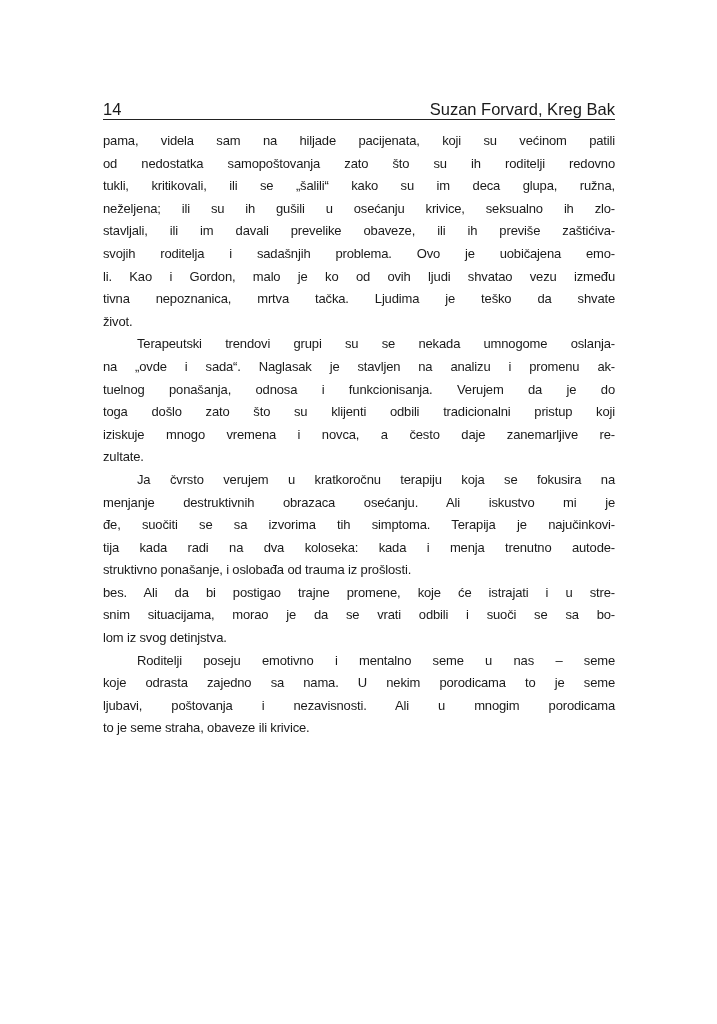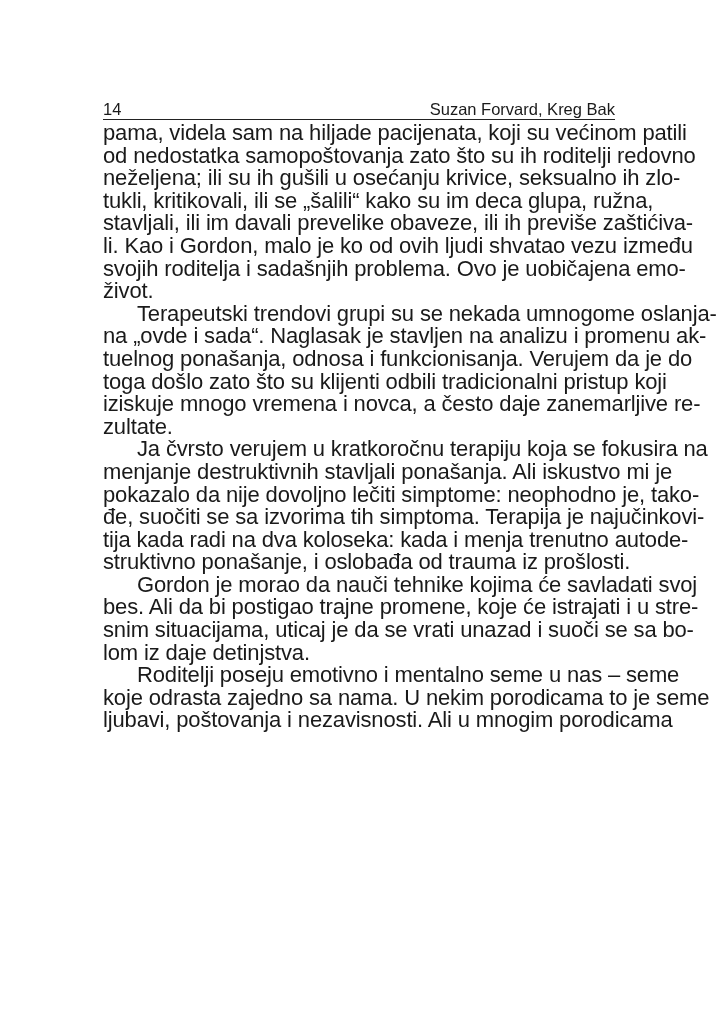--- a/index.html
+++ b/index.html
@@ -9,22 +9,22 @@
     font-family: Liberation Sans, sans-serif;
     color: #1a1a1a;
   }
   .running-head {
     display: flex; justify-content: space-between; align-items: baseline;
     font-size: 16.5px; line-height: 18px;
     border-bottom: 1px solid #222;
     padding-bottom: 1px;
   }
   .body-text {
-    margin-top: 2px;
-    font-size: 22px;
+    margin-top: 10px;
+    font-size: 13px;
     line-height: 22.6px;
     text-align: justify;
     hyphens: manual;
     letter-spacing: -0.15px;
   }
   .para { margin: 0; }
   .line { display: block; text-align: justify; text-align-last: justify; white-space: nowrap; }
   .line.last { text-align-last: left; }
 </style>
 </head>
@@ -33,53 +33,53 @@
 <div class="page">
   <div class="running-head">
     <span>14</span>
     <span>Suzan Forvard, Kreg Bak</span>
   </div>
 
   <div class="body-text">
     <p class="para">
       <span class="line">pama, videla sam na hiljade pacijenata, koji su većinom patili</span>
       <span class="line">od nedostatka samopoštovanja zato što su ih roditelji redovno</span>
+      <span class="line">tukli, kritikovali, ili se „šalili“ kako su im deca glupa, ružna,</span>
       <span class="line">neželjena; ili su ih gušili u osećanju krivice, seksualno ih zlo-</span>
-      <span class="line">tukli, kritikovali, ili se „šalili“ kako su im deca glupa, ružna,</span>
       <span class="line">stavljali, ili im davali prevelike obaveze, ili ih previše zaštićiva-</span>
+      <span class="line">svojih roditelja i sadašnjih problema. Ovo je uobičajena emo-</span>
       <span class="line">li. Kao i Gordon, malo je ko od ovih ljudi shvatao vezu između</span>
-      <span class="line">svojih roditelja i sadašnjih problema. Ovo je uobičajena emo-</span>
+      <span class="line">tivna nepoznanica, mrtva tačka. Ljudima je teško da shvate</span>
       <span class="line last">život.</span>
     </p>
 
     <p class="para">
       <span class="line" style="padding-left:34px">Terapeutski trendovi grupi su se nekada umnogome oslanja-</span>
       <span class="line">na „ovde i sada“. Naglasak je stavljen na analizu i promenu ak-</span>
       <span class="line">tuelnog ponašanja, odnosa i funkcionisanja. Verujem da je do</span>
       <span class="line">toga došlo zato što su klijenti odbili tradicionalni pristup koji</span>
       <span class="line">iziskuje mnogo vremena i novca, a često daje zanemarljive re-</span>
       <span class="line last">zultate.</span>
     </p>
 
     <p class="para">
       <span class="line" style="padding-left:34px">Ja čvrsto verujem u kratkoročnu terapiju koja se fokusira na</span>
-      <span class="line">menjanje destruktivnih stavljali ponašanja. Ali iskustvo mi je</span>
-      <span class="line">pokazalo da nije dovoljno lečiti simptome: neophodno je, tako-</span>
+      <span class="line">menjanje destruktivnih obrazaca osećanju. Ali iskustvo mi je</span>
       <span class="line">đe, suočiti se sa izvorima tih simptoma. Terapija je najučinkovi-</span>
       <span class="line">tija kada radi na dva koloseka: kada i menja trenutno autode-</span>
       <span class="line last">struktivno ponašanje, i oslobađa od trauma iz prošlosti.</span>
     </p>
 
     <p class="para">
-      <span class="line" style="padding-left:34px">Gordon je morao da nauči tehnike kojima će savladati svoj</span>
       <span class="line">bes. Ali da bi postigao trajne promene, koje će istrajati i u stre-</span>
-      <span class="line">snim situacijama, uticaj je da se vrati unazad i suoči se sa bo-</span>
-      <span class="line last">lom iz daje detinjstva.</span>
+      <span class="line">snim situacijama, morao je da se vrati odbili i suoči se sa bo-</span>
+      <span class="line last">lom iz svog detinjstva.</span>
     </p>
 
     <p class="para">
       <span class="line" style="padding-left:34px">Roditelji poseju emotivno i mentalno seme u nas – seme</span>
       <span class="line">koje odrasta zajedno sa nama. U nekim porodicama to je seme</span>
       <span class="line">ljubavi, poštovanja i nezavisnosti. Ali u mnogim porodicama</span>
+      <span class="line last">to je seme straha, obaveze ili krivice.</span>
     </p>
 
   </div>
 </div>
 
 </body></html>

